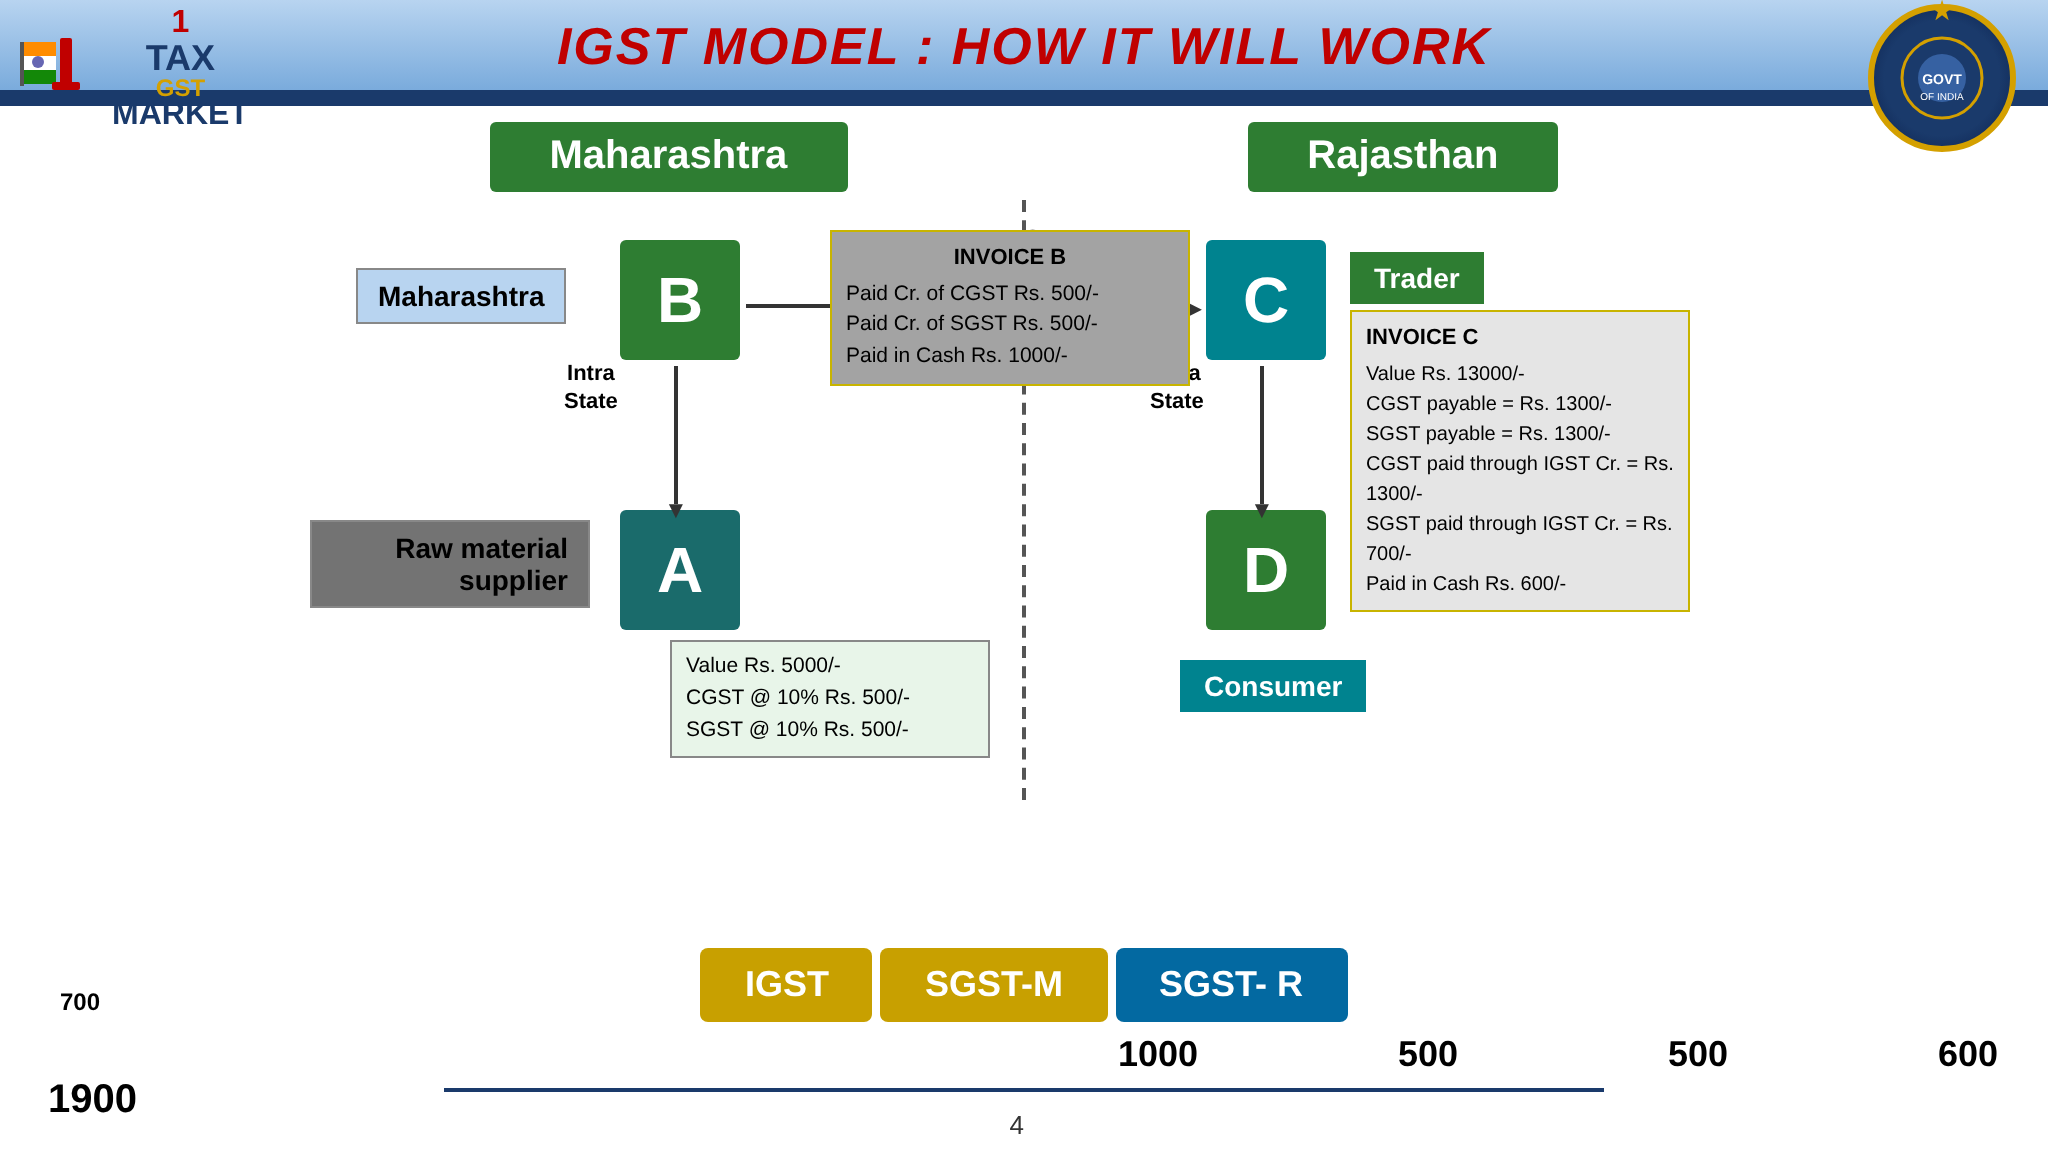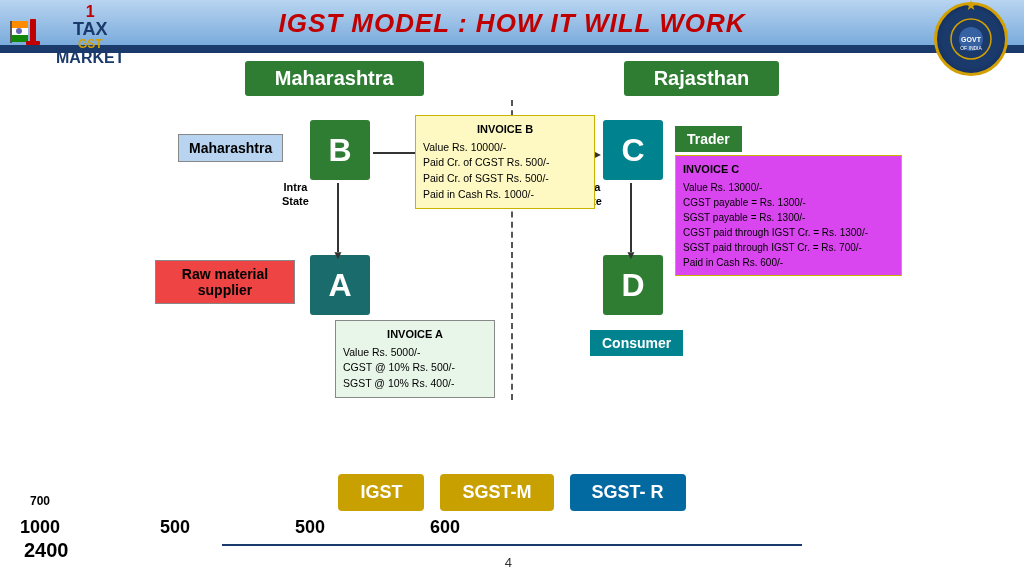--- a/index.html
+++ b/index.html
@@ -150,26 +150,26 @@
       left: 178px; top: 34px;
       background: #b8d4f0;
       border: 1px solid #888;
       padding: 5px 10px;
       font-size: 14px;
       font-weight: bold;
     }
     .label-raw {
       position: absolute;
       left: 155px; top: 160px;
-      background: #ef4444;
+      background: #737373;
       border: 1px solid #888;
       padding: 5px 10px;
       font-size: 14px;
       font-weight: bold;
-      text-align: center;
+      text-align: right;
       width: 140px;
     }
     .label-trader {
       position: absolute;
       left: 675px; top: 26px;
       background: #2e7d32;
       color: #fff;
       padding: 5px 12px;
       font-size: 14px;
       font-weight: bold;
@@ -249,21 +249,21 @@
       position: absolute;
       bottom: -10px; left: -5px;
       font-size: 12px;
       color: #333;
     }
 
     
     .invoice-b {
       position: absolute;
       left: 415px; top: 15px;
-      background: #fef9c3;
+      background: #a3a3a3;
       border: 1px solid #c8b400;
       padding: 5px 7px;
       font-size: 10.5px;
       width: 180px;
       line-height: 1.5;
     }
     .invoice-b .inv-title {
       font-weight: bold;
       text-align: center;
       font-size: 11px;
@@ -281,61 +281,61 @@
     }
     .invoice-a .inv-title {
       font-weight: bold;
       text-align: center;
       font-size: 11px;
       margin-bottom: 2px;
     }
     .invoice-c {
       position: absolute;
       left: 675px; top: 55px;
-      background: #d946ef;
+      background: #e5e5e5;
       border: 1px solid #c8b400;
       padding: 5px 7px;
       font-size: 10px;
-      width: 227px;
+      width: 170px;
       line-height: 1.5;
     }
     .invoice-c .inv-title {
       font-weight: bold;
       font-size: 11px;
       margin-bottom: 2px;
     }
 
     
     .bottom-section {
       position: absolute;
       bottom: 30px;
       left: 0; right: 0;
     }
     .bottom-badges {
       display: flex;
       justify-content: center;
-      gap: 16px;
+      gap: 4px;
       margin-bottom: 6px;
     }
     .badge {
       padding: 8px 22px;
       border-radius: 4px;
       font-size: 18px;
       font-weight: 900;
       color: #fff;
       text-align: center;
     }
     .badge-igst { background: #c8a000; }
     .badge-cgst { background: #c8a000; }
     .badge-sgstm { background: #c8a000; }
     .badge-sgstr { background: #0369a1; }
 
     .bottom-values {
       display: flex;
-      justify-content: flex-start;
+      justify-content: flex-end;
       gap: 55px;
       font-size: 18px;
       font-weight: 900;
       color: #000;
     }
     .bottom-value-item {
       width: 80px;
       text-align: center;
     }
 
@@ -497,31 +497,29 @@
   </div>
 
   <div class="arrow-right"></div>
 
   <div class="arrow-down-left"></div>
 
   <div class="arrow-down-right"></div>
 
   <div class="invoice-b">
     <div class="inv-title">INVOICE B</div>
-    <div>Value Rs. 10000/-</div>
     <div>Paid Cr. of CGST Rs. 500/-</div>
     <div>Paid Cr. of SGST Rs. 500/-</div>
     <div>Paid in Cash Rs. 1000/-</div>
   </div>
 
   <div class="invoice-a">
-    <div class="inv-title">INVOICE A</div>
     <div>Value Rs. 5000/-</div>
     <div>CGST @ 10%  Rs. 500/-</div>
-    <div>SGST @ 10%  Rs. 400/-</div>
+    <div>SGST @ 10%  Rs. 500/-</div>
   </div>
 
   <div class="invoice-c">
     <div class="inv-title">INVOICE C</div>
     <div>Value Rs. 13000/-</div>
     <div>CGST payable = Rs. 1300/-</div>
     <div>SGST payable = Rs. 1300/-</div>
     <div>CGST paid through IGST Cr. = Rs. 1300/-</div>
     <div>SGST paid through IGST  Cr. = Rs. 700/-</div>
     <div>Paid in Cash Rs. 600/-</div>
@@ -539,15 +537,15 @@
     <div class="bottom-value-item">500</div>
     <div class="bottom-value-item">500</div>
     <div class="bottom-value-item">600</div>
   </div>
   <div class="bottom-lines">
     <div class="bottom-line"></div>
   </div>
 </div>
 
 <div class="left-number-700">700</div>
-<div class="left-number-1300">2400</div>
+<div class="left-number-1300">1900</div>
 
 <div class="page-number">4</div>
 
 </body></html>

